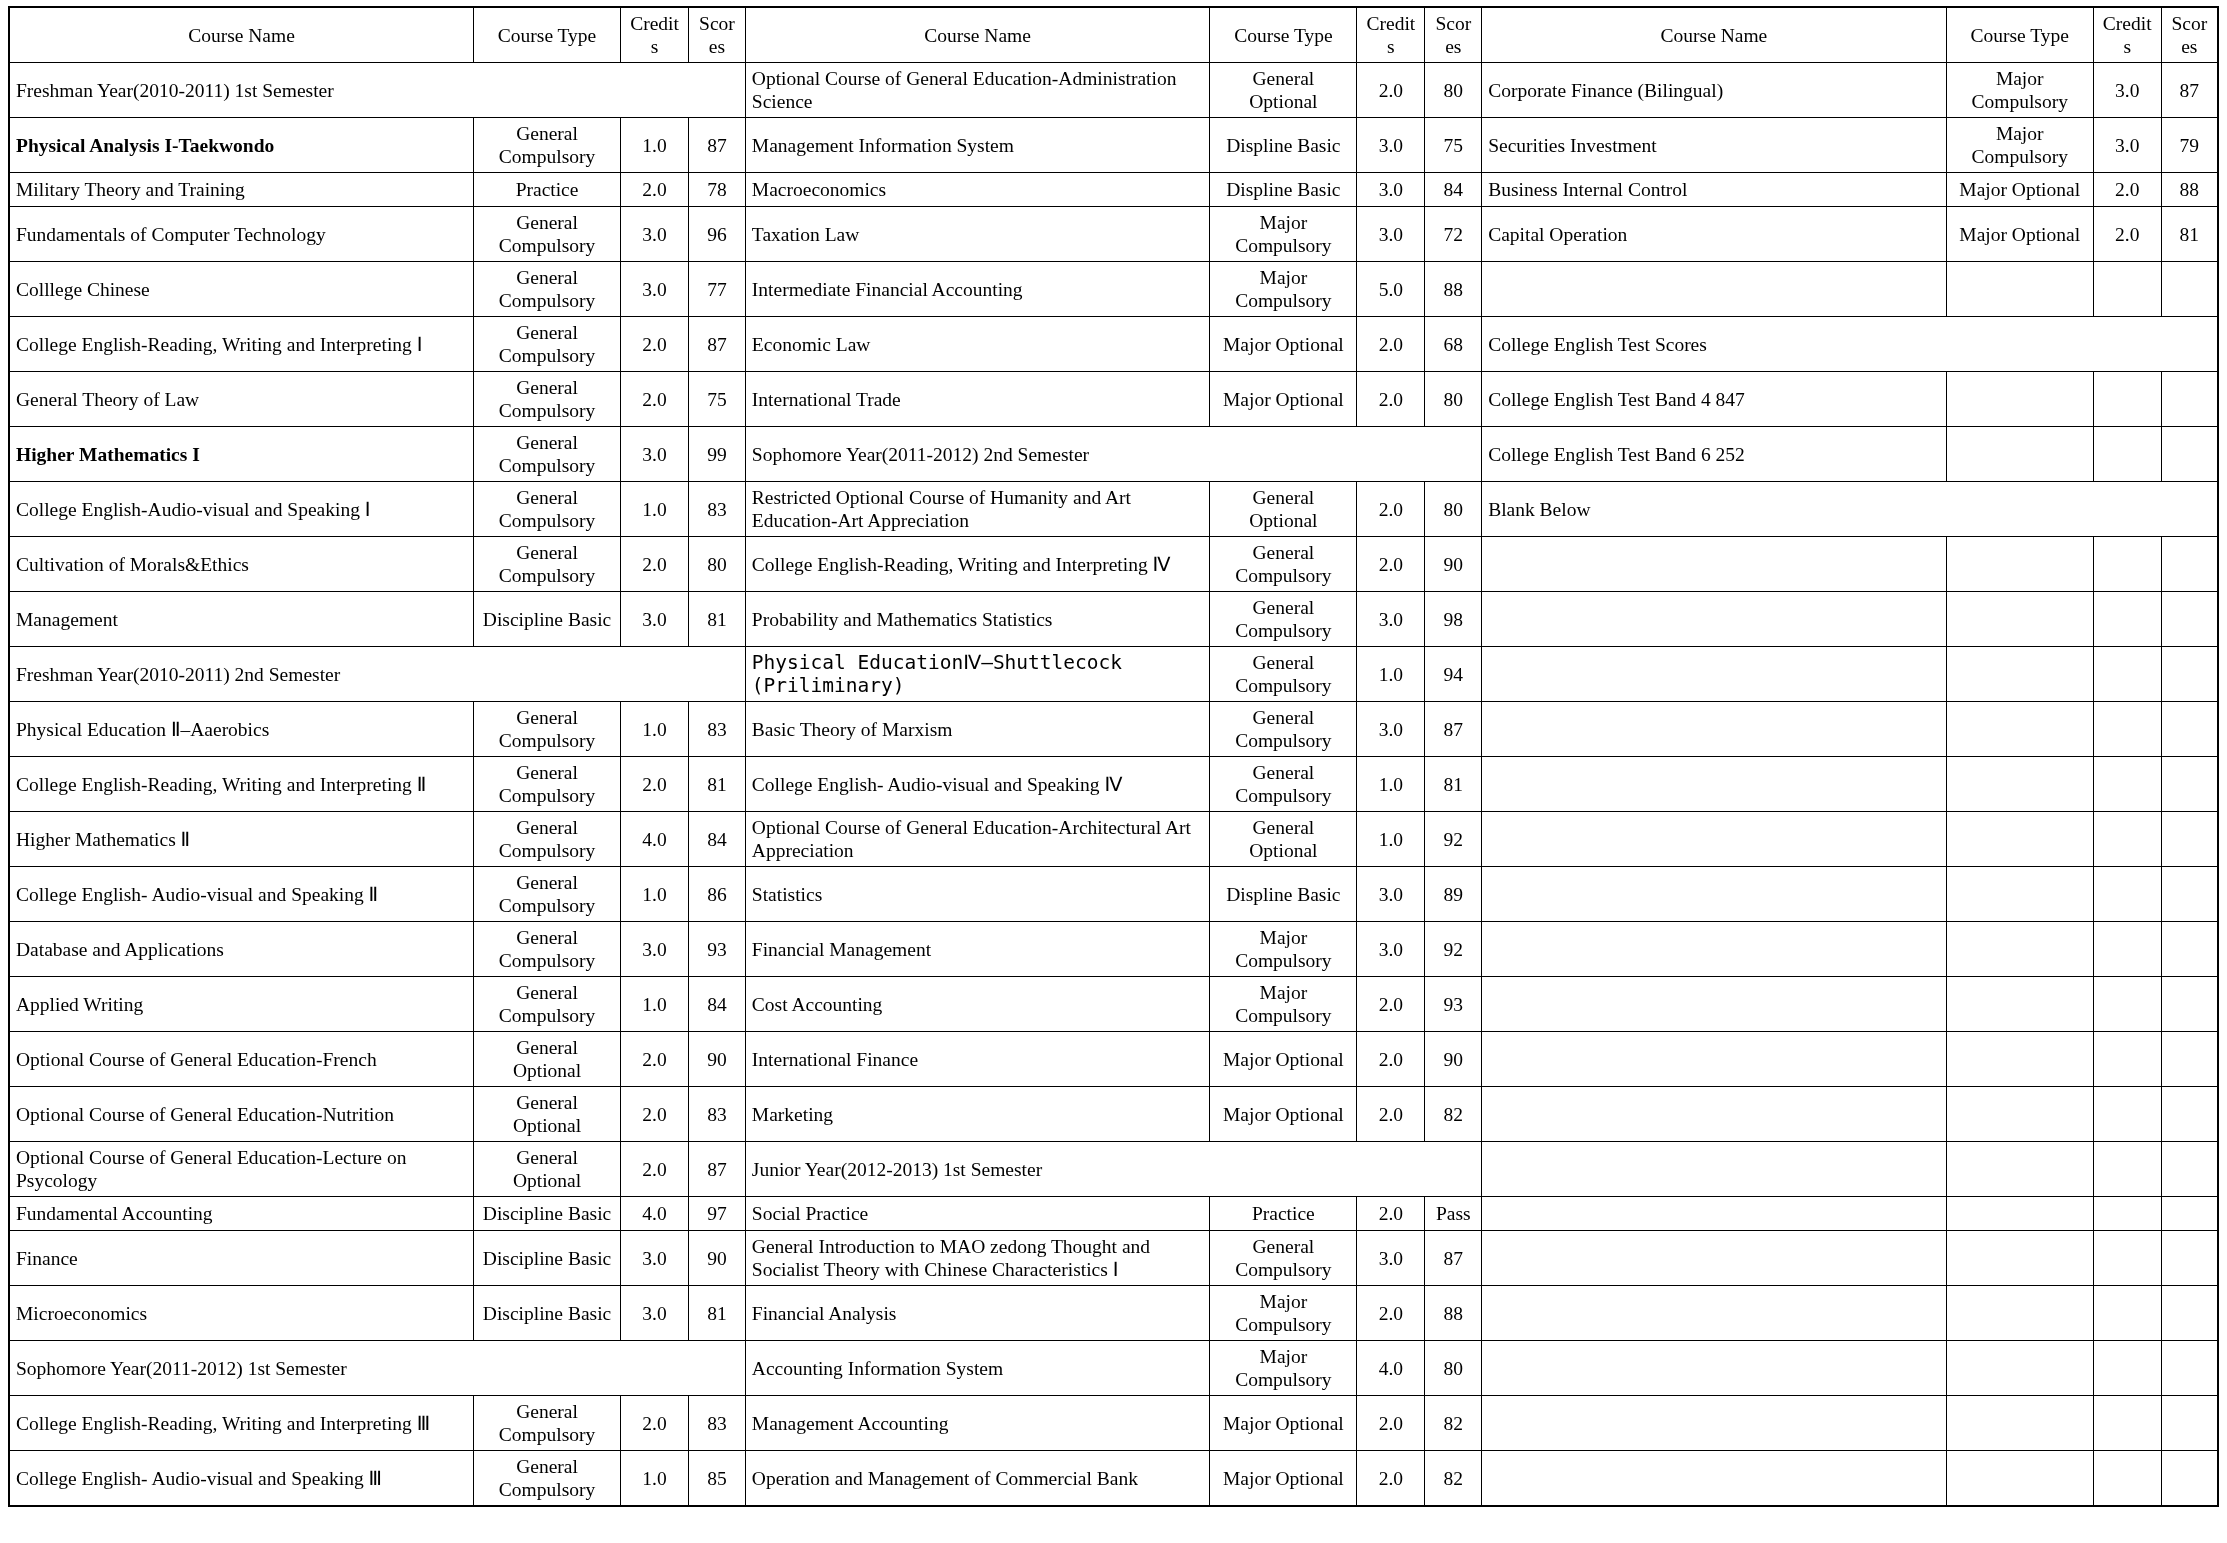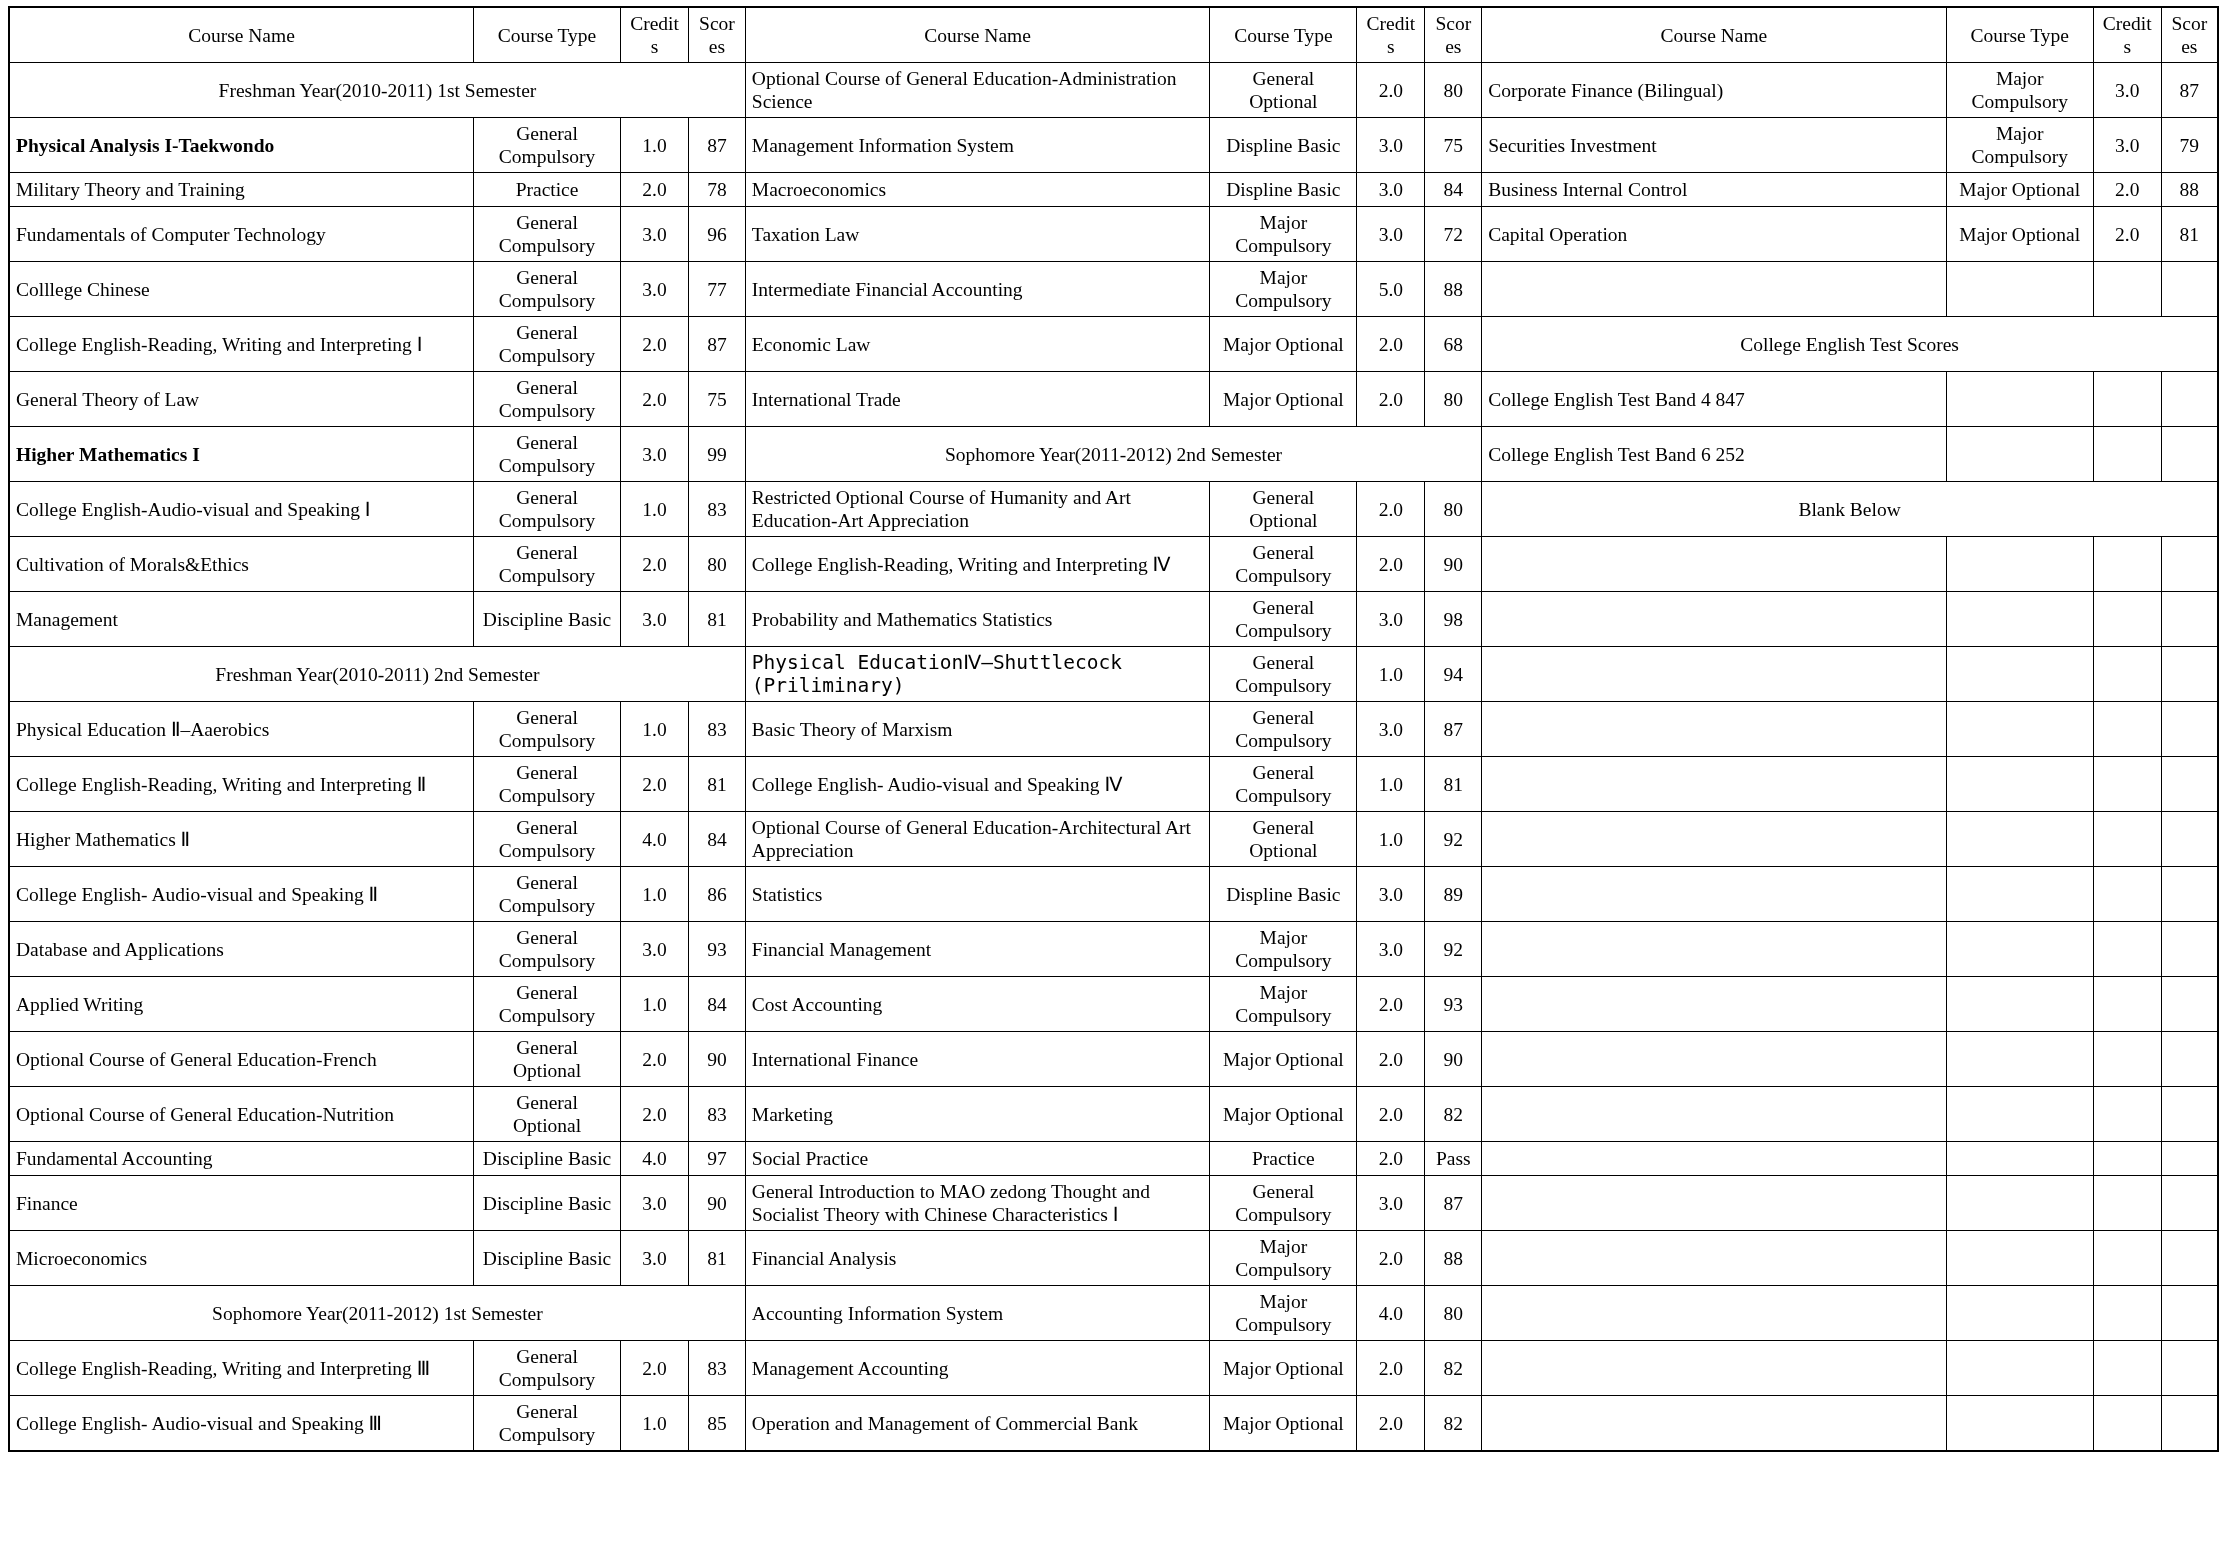--- a/index.html
+++ b/index.html
@@ -39,21 +39,21 @@
   col.c-type  { width: 145px; }
   col.c-cred  { width: 67px; }
   col.c-score { width: 56px; }
 
   .hdr {
     text-align: center;
     font-size: 20px;
     height: 44px;
   }
   .sec {
-    text-align: center;
+    text-align: left;
     font-size: 20px;
     margin-left: 28px;
   }
   .ctr { text-align: center; }
   .lft { text-align: left; }
   .bold { font-weight: bold; }
   .mono { font-family: "DejaVu Sans Mono", monospace; font-size: 18px; margin-top: 20px; }
 </style>
 </head>
 <body>
@@ -348,20 +348,31 @@
           <td class="lft">Marketing</td>
           <td class="ctr">Major Optional</td>
           <td class="ctr">2.0</td>
           <td class="ctr">82</td>
           <td class="lft"></td>
           <td class="ctr"></td>
           <td class="ctr"></td>
           <td class="ctr"></td>
         </tr>
         <tr>
+          <td class="lft">Optional Course of General Education-Lecture on Psycology</td>
+          <td class="ctr">General Optional</td>
+          <td class="ctr">2.0</td>
+          <td class="ctr">87</td>
+          <td class="sec" colspan="4">Junior Year(2012-2013) 1st Semester</td>
+          <td class="lft"></td>
+          <td class="ctr"></td>
+          <td class="ctr"></td>
+          <td class="ctr"></td>
+        </tr>
+        <tr>
           <td class="lft">Fundamental  Accounting</td>
           <td class="ctr">Discipline Basic</td>
           <td class="ctr">4.0</td>
           <td class="ctr">97</td>
           <td class="lft">Social Practice</td>
           <td class="ctr">Practice</td>
           <td class="ctr">2.0</td>
           <td class="ctr">Pass</td>
           <td class="lft"></td>
           <td class="ctr"></td>

